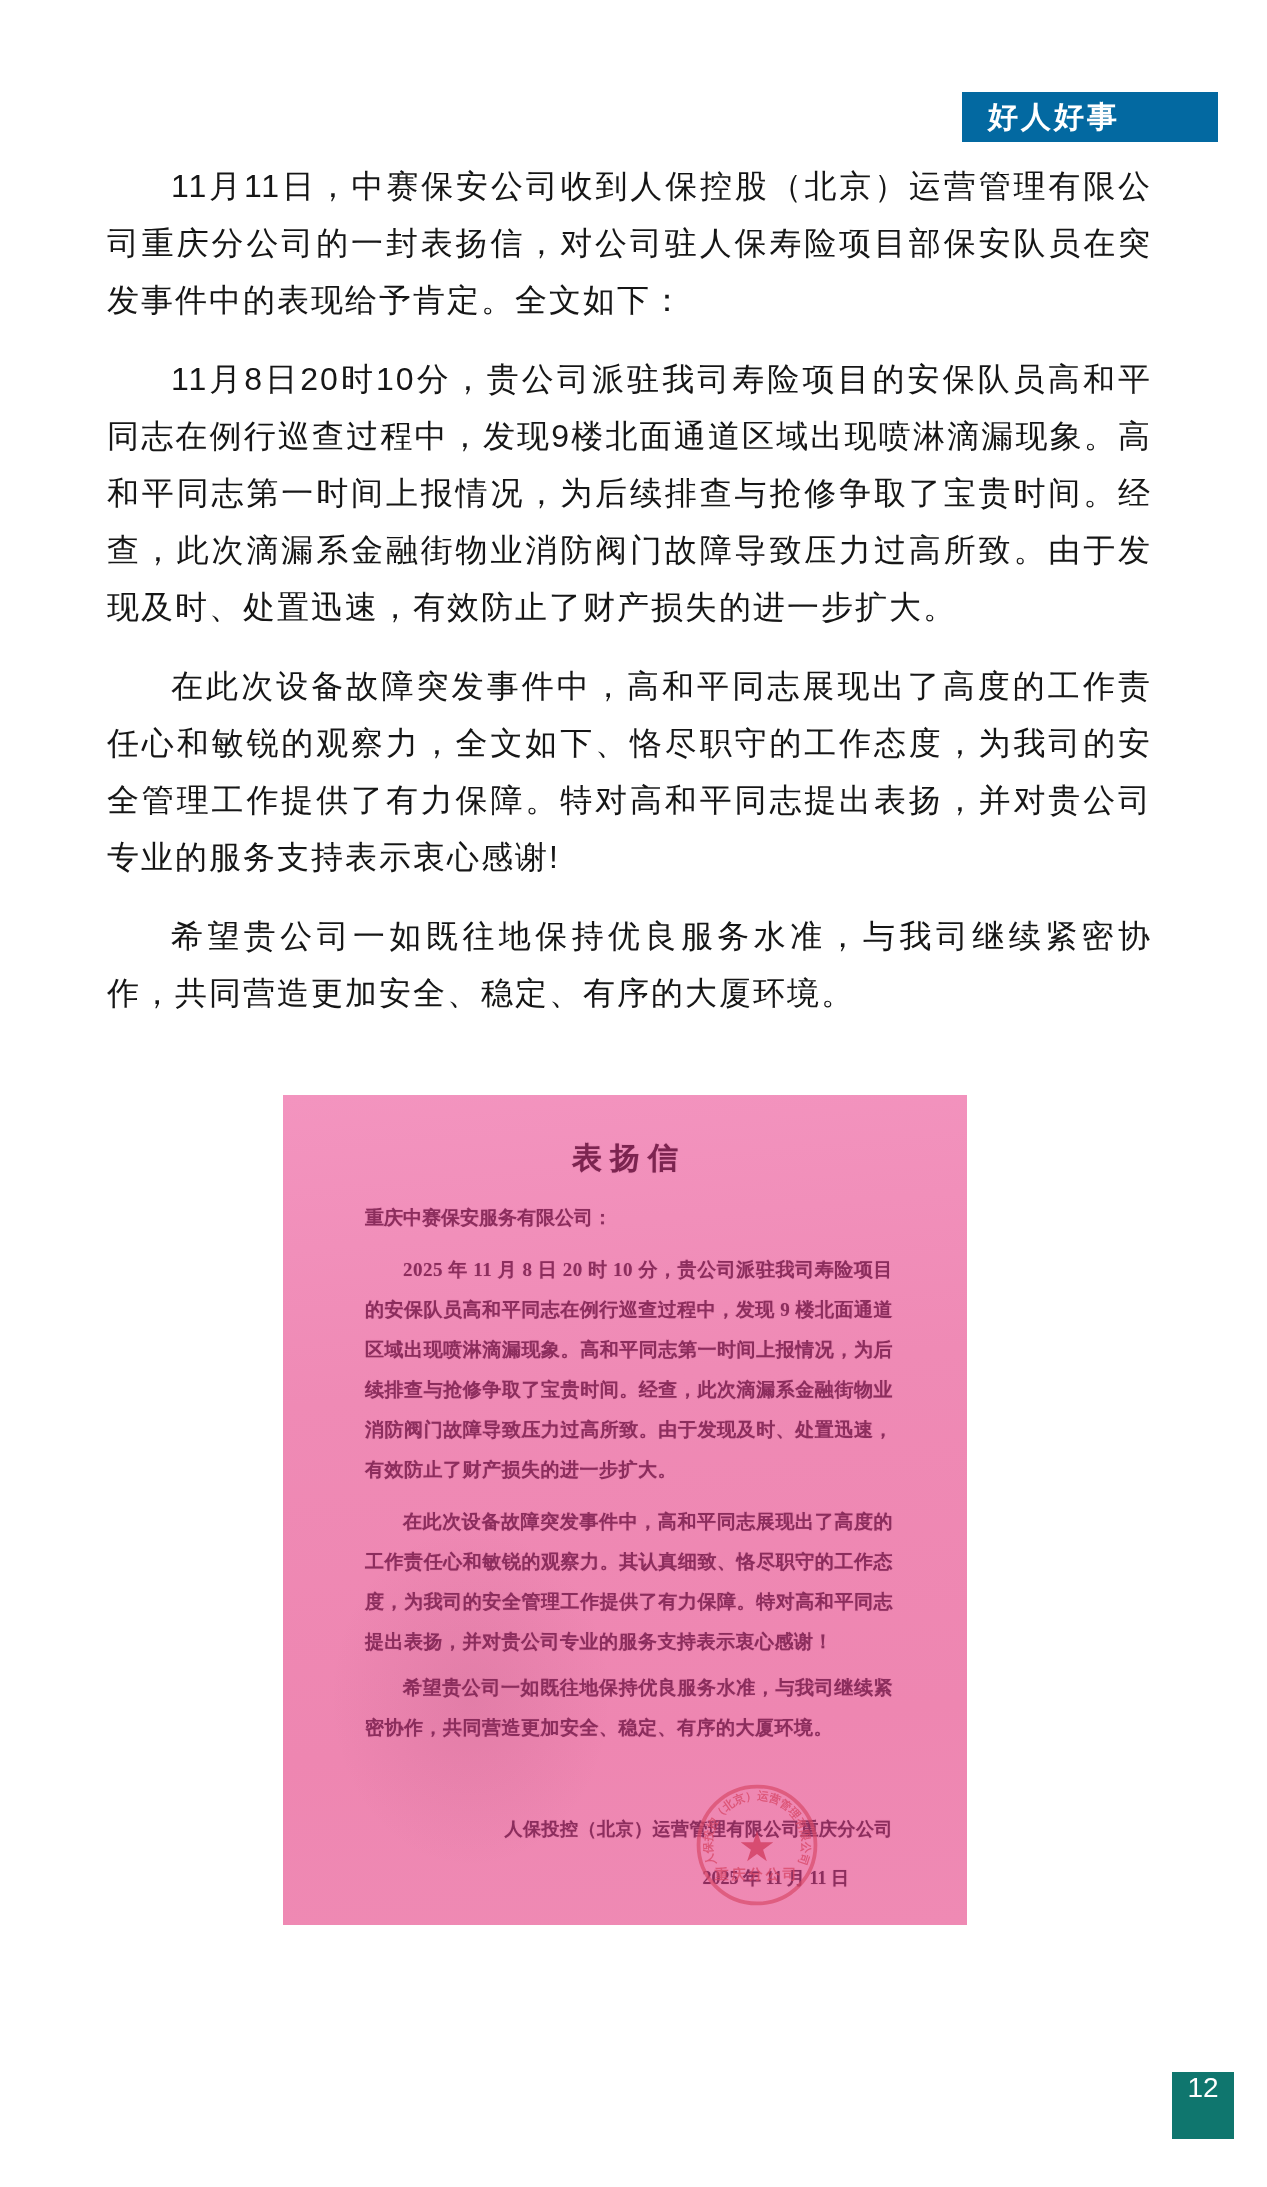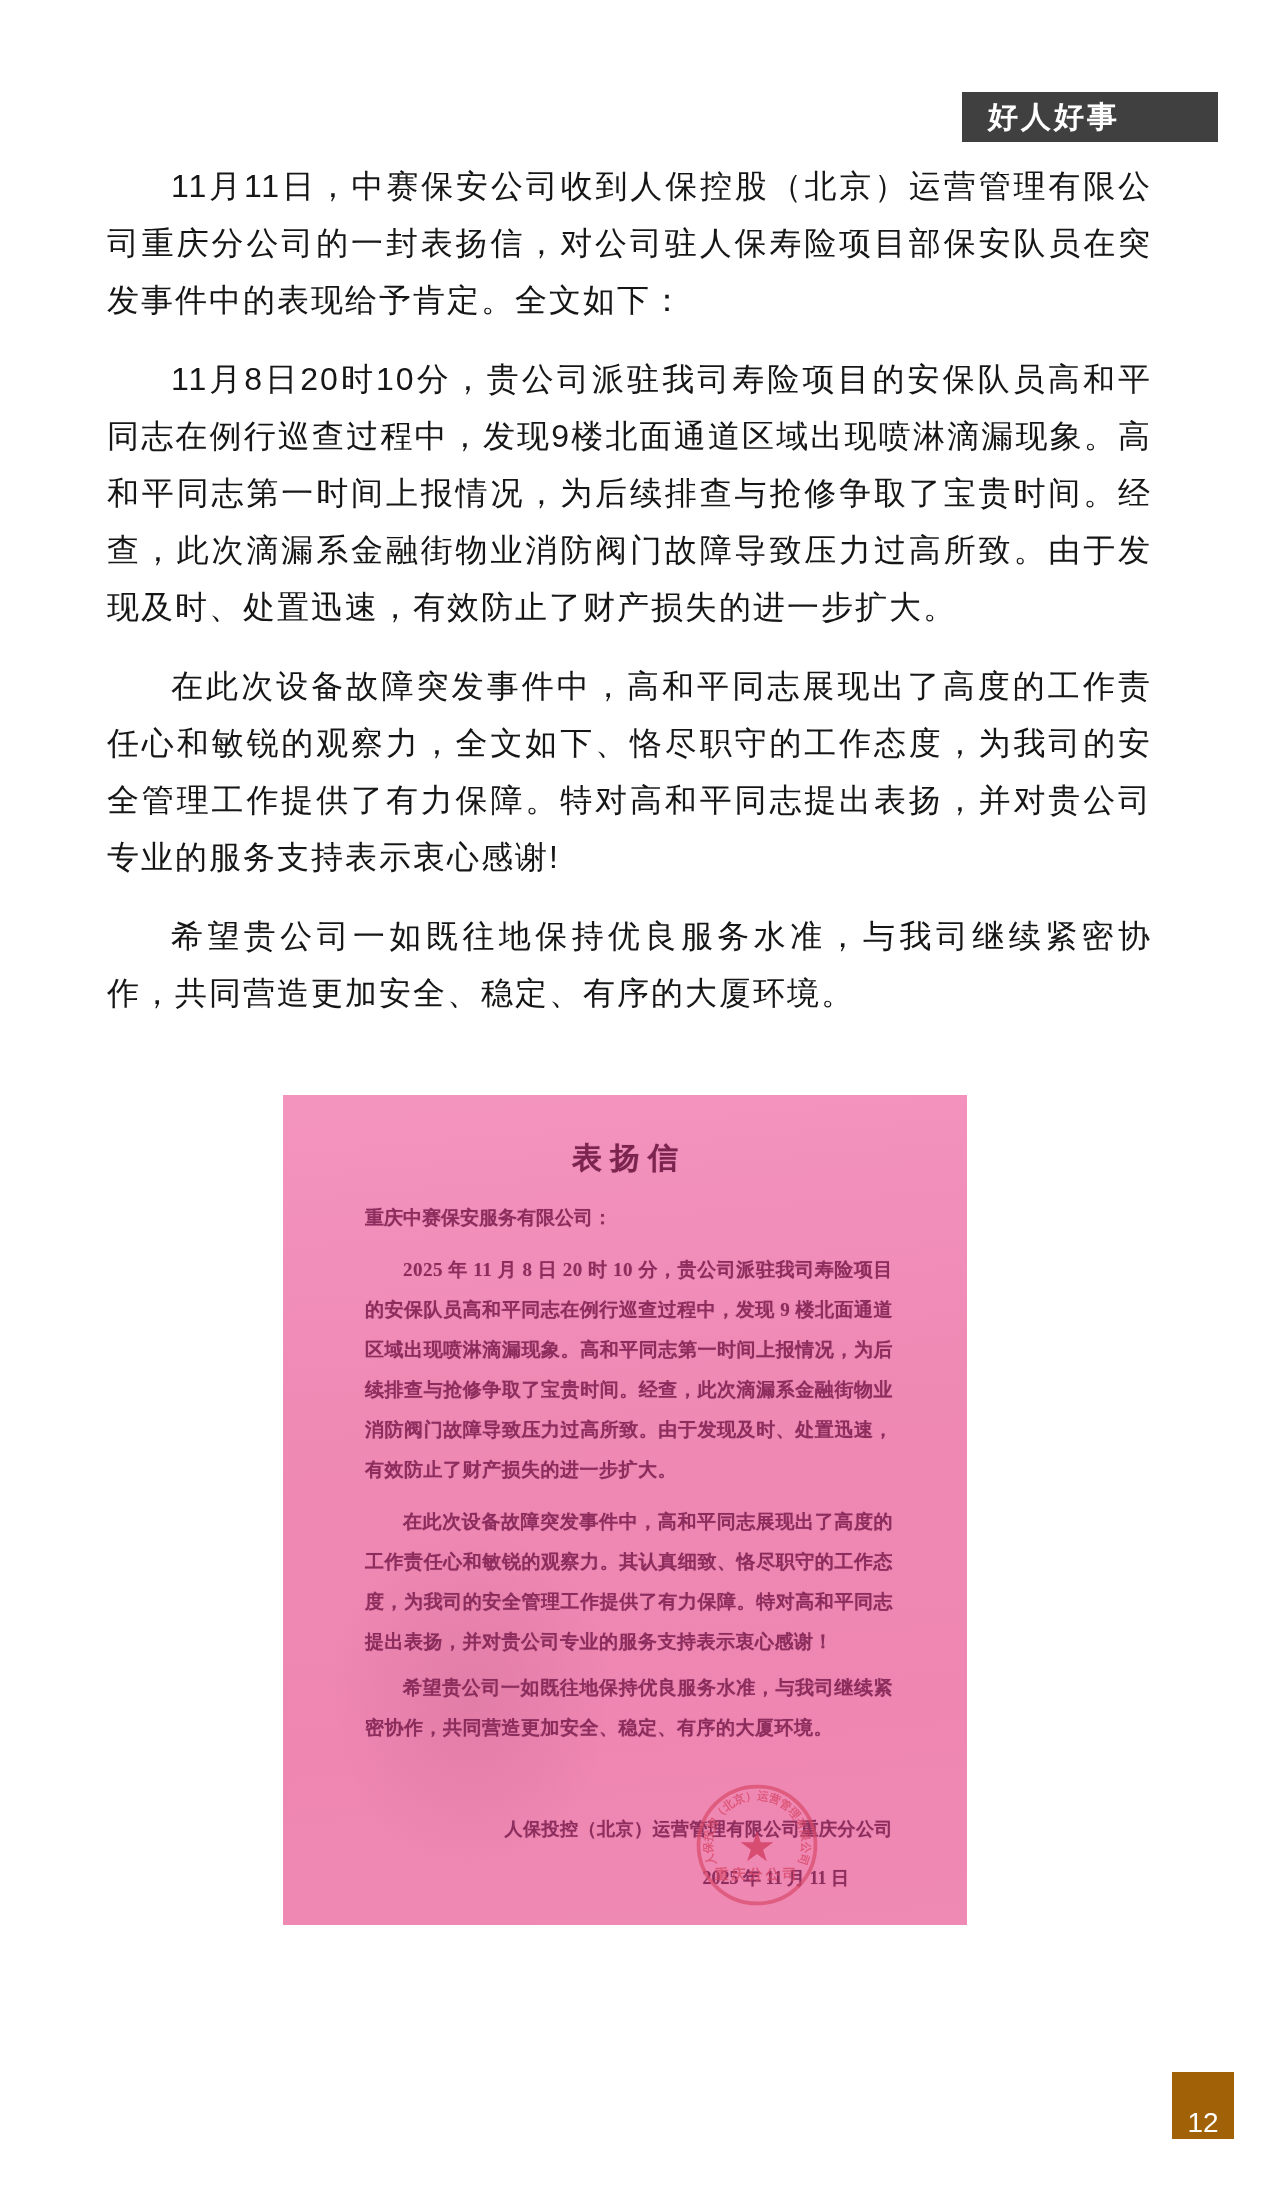--- a/index.html
+++ b/index.html
@@ -8,21 +8,21 @@
     background:#ffffff;
     position:relative;
     font-family:"Liberation Sans","DejaVu Sans",sans-serif;
     overflow:hidden;
   }
   
   .section-banner{
     position:absolute;
     left:962px;top:92px;
     width:256px;height:50px;
-    background:#404040;
+    background:#0369a1;
     color:#ffffff;
     font-size:30px;
     font-weight:bold;
     line-height:50px;
     padding-left:26px;
     letter-spacing:3px;
     box-sizing:border-box;
   }
   
   .article{
@@ -105,24 +105,24 @@
     position:absolute;
     left:408px;top:684px;
     width:132px;height:132px;
     opacity:0.85;
   }
   
   .page-number{
     position:absolute;
     left:1172px;top:2072px;
     width:62px;height:67px;
-    background:#a16207;
+    background:#0f766e;
     color:#ffffff;
     font-size:28px;
-    display:flex;align-items:flex-end;justify-content:center;
+    display:flex;align-items:flex-start;justify-content:center;
   }
 </style>
 </head>
 <body>
 
 <div class="page">
 
   <div class="section-banner">
     <span>好人好事</span>
   </div>

